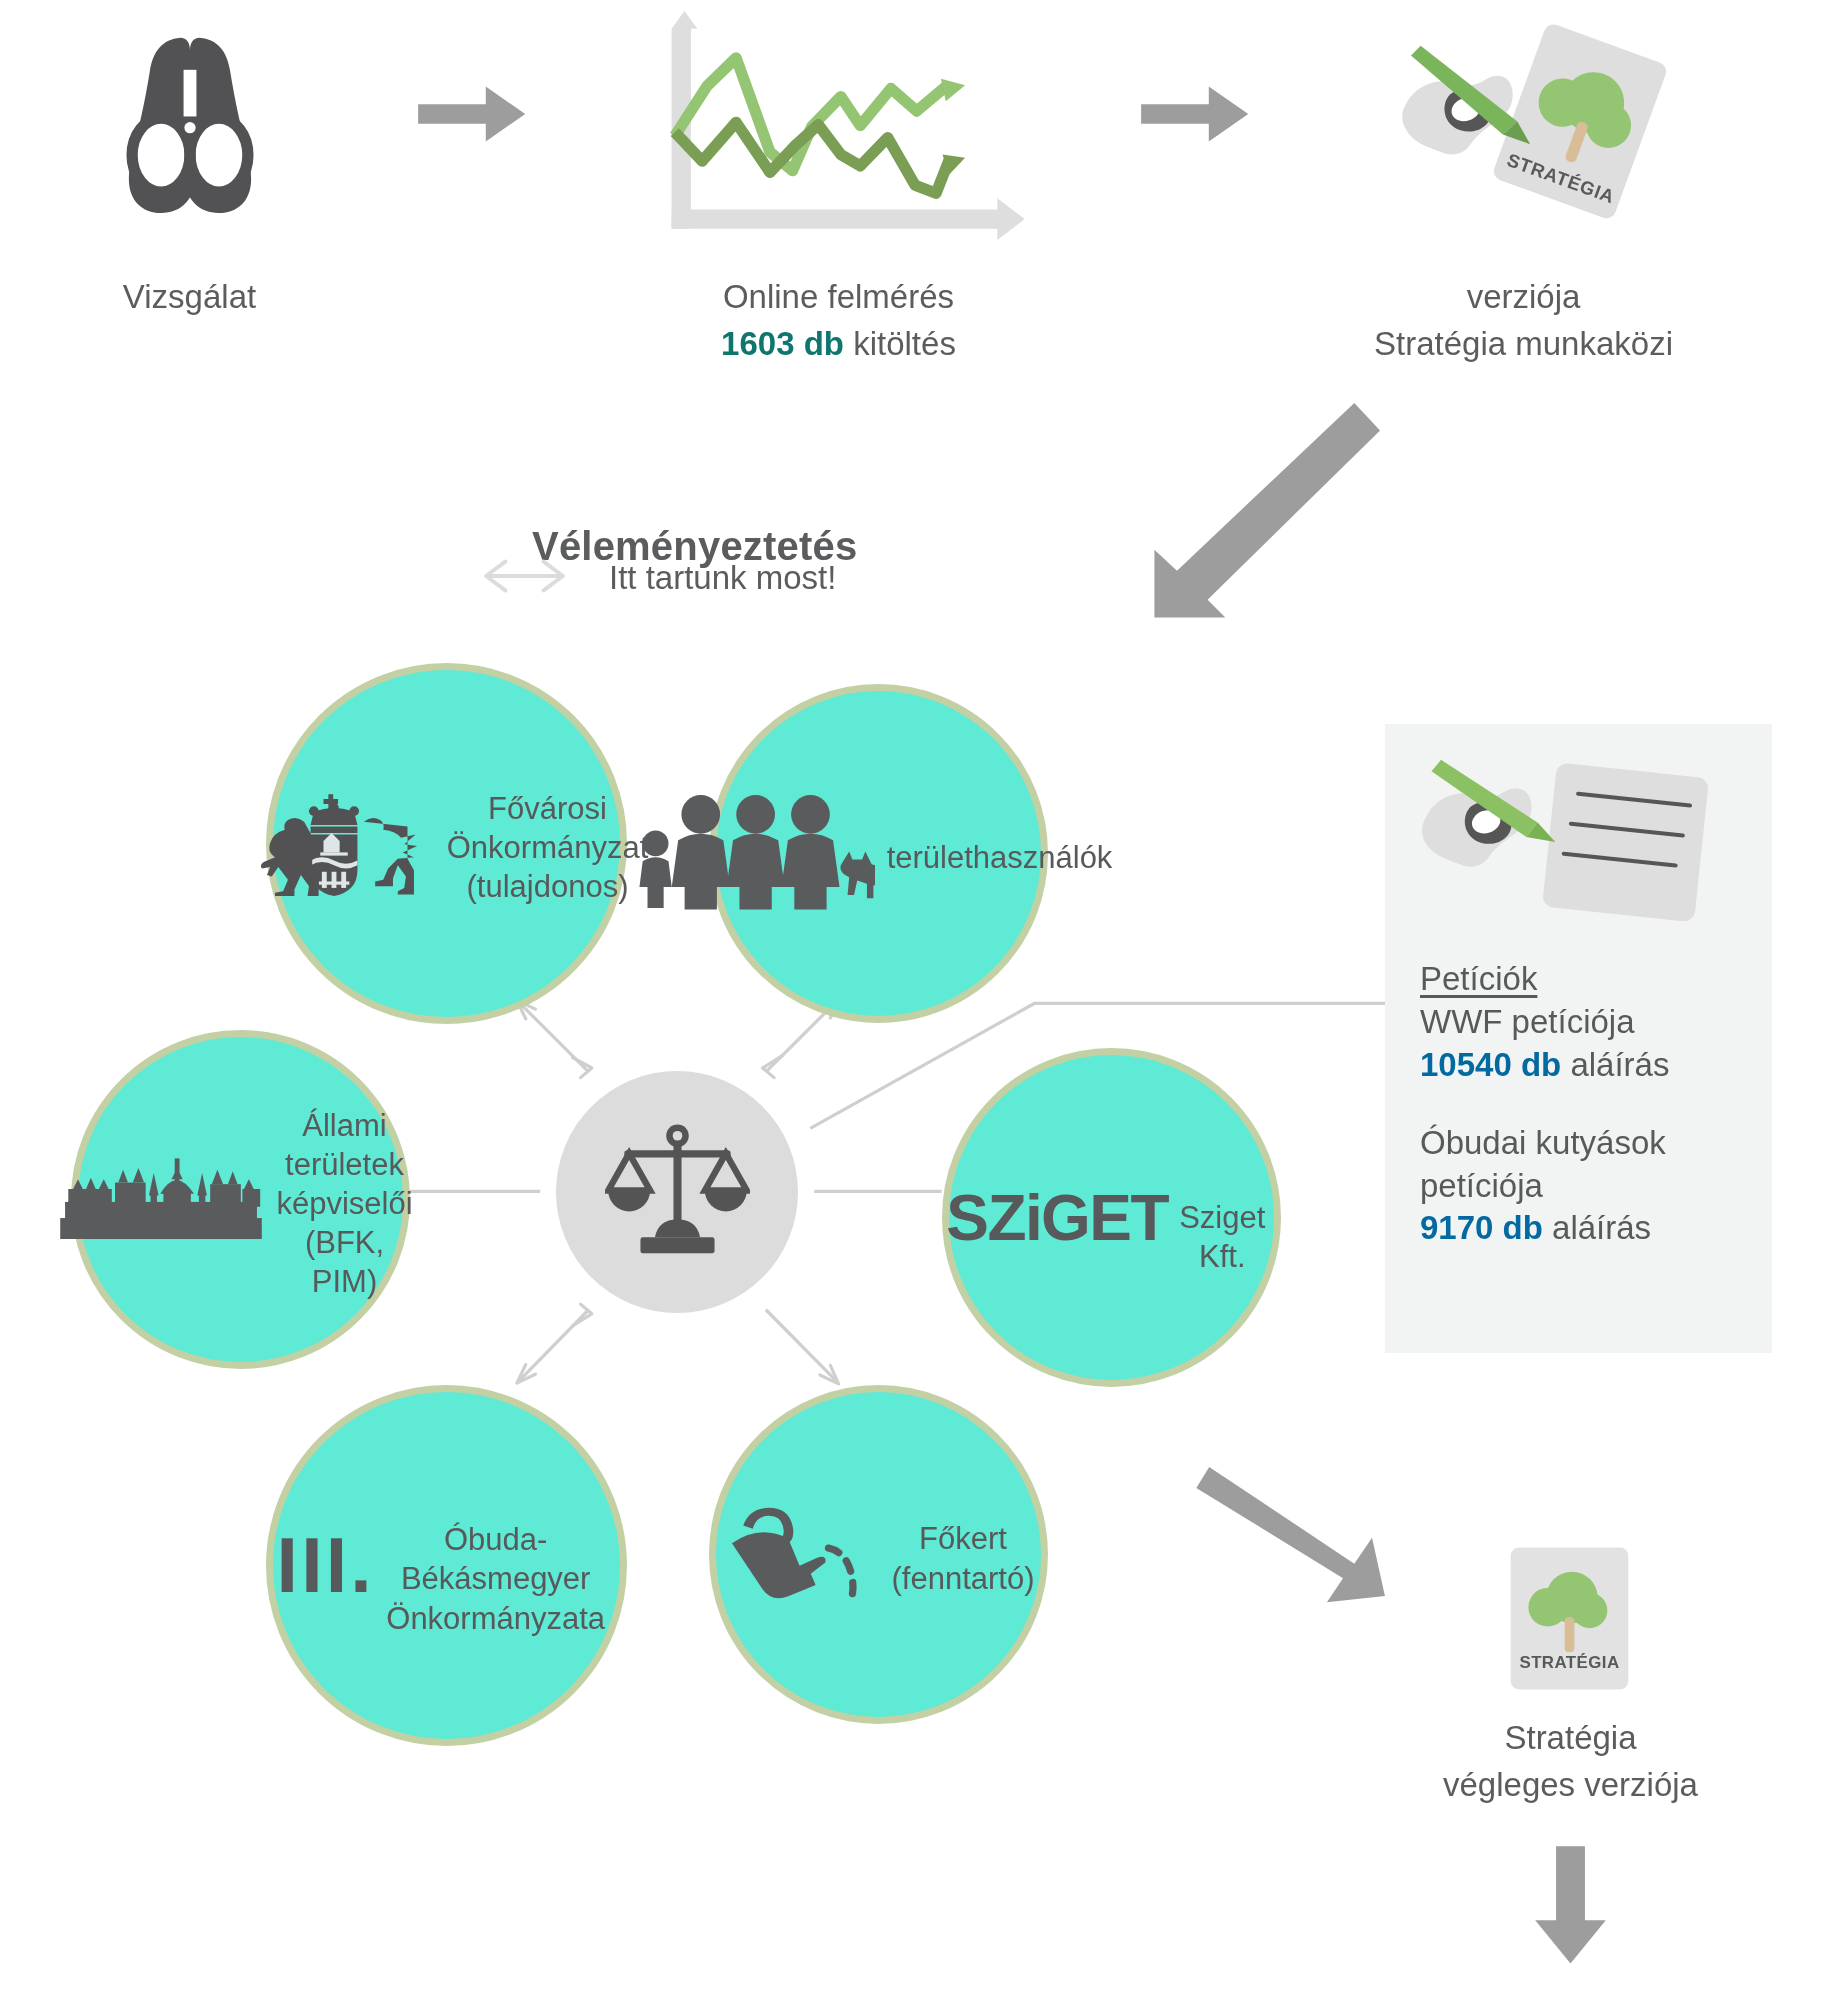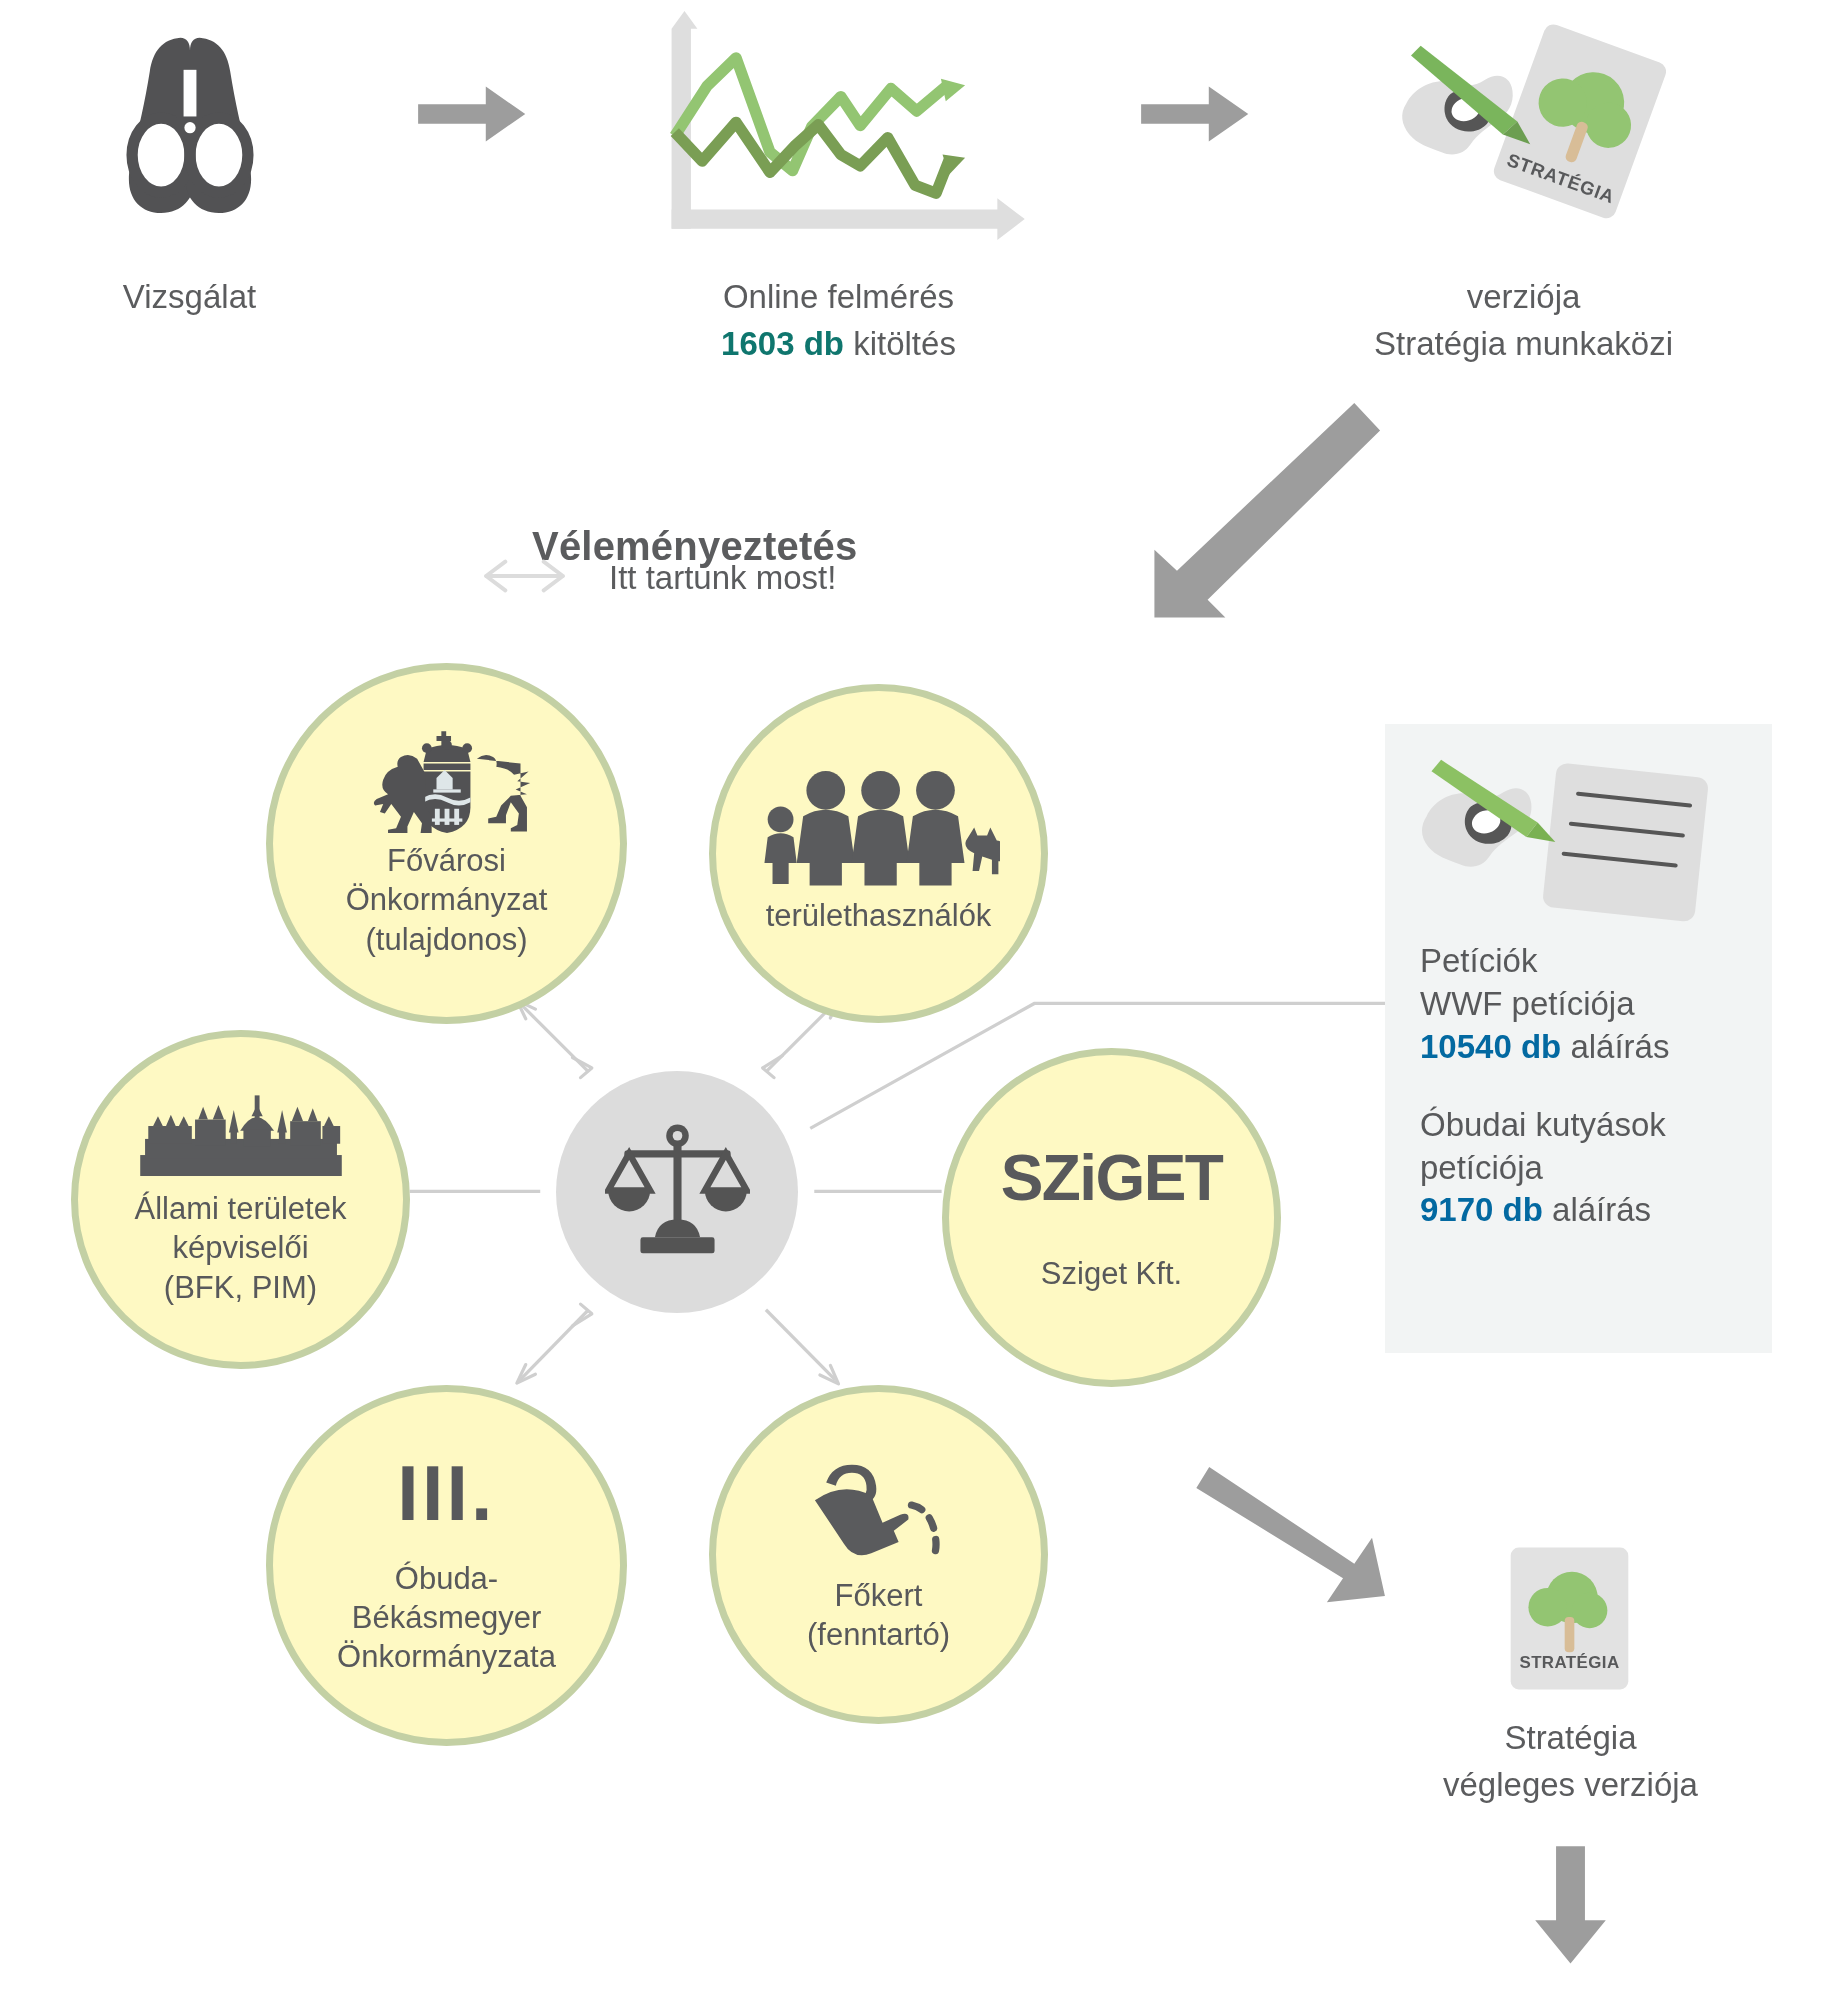--- a/index.html
+++ b/index.html
@@ -48,25 +48,25 @@
   }
   .vel-sub{
     font-size:33px;
     color:#5b5c5e;
   }
 
   
   .circle{
     position:absolute;
     border-radius:50%;
-    background:#fef9c3;
+    background:#5eead4;
     border:7.3px solid #c3d0a4;
     box-sizing:border-box;
     display:flex;
-    flex-direction:column;
+    flex-direction:row;
     align-items:center;
     justify-content:center;
   }
   .circle .cap{
     font-size:31px;
     line-height:1.26;
     color:#58595b;
     text-align:center;
     padding:0 11.3px;
     margin-top:8px;
@@ -90,21 +90,23 @@
   .pet-panel{
     position:absolute;
     background:#f2f4f4;
   }
   .pet-text{
     font-size:33px;
     line-height:1.30;
     color:#58595b;
   }
   .pet-title{
+    text-decoration:underline;
     text-underline-offset:4.8px;
+    margin-top:18px;
   }
   .pet-text b{font-weight:700;color:#0369a1;}
   .pet-gap{height:35px;}
 
   
   .sziget-logo{
     font-size:64px;
     font-weight:700;
     letter-spacing:-1.6px;
     color:#58595b;

